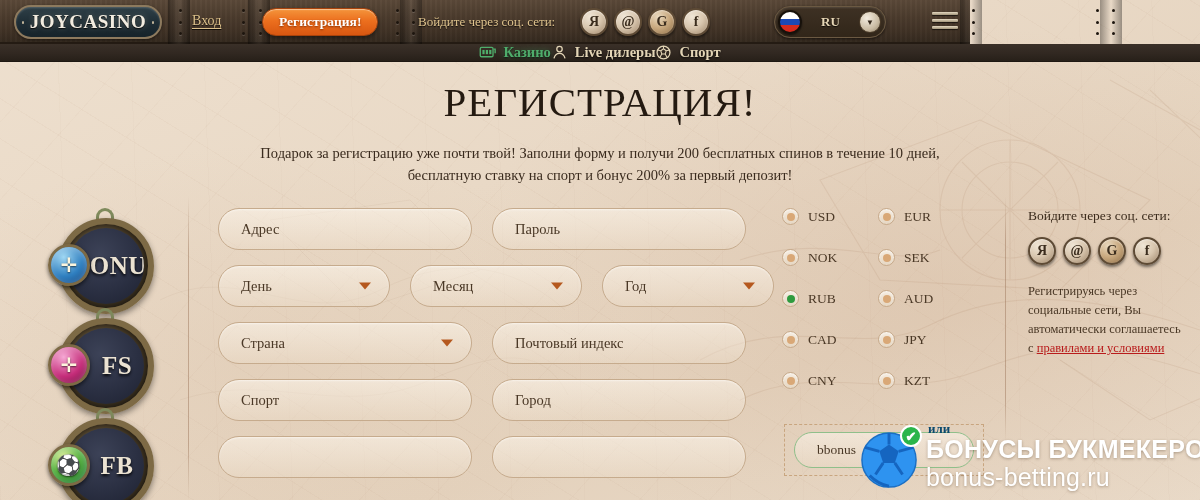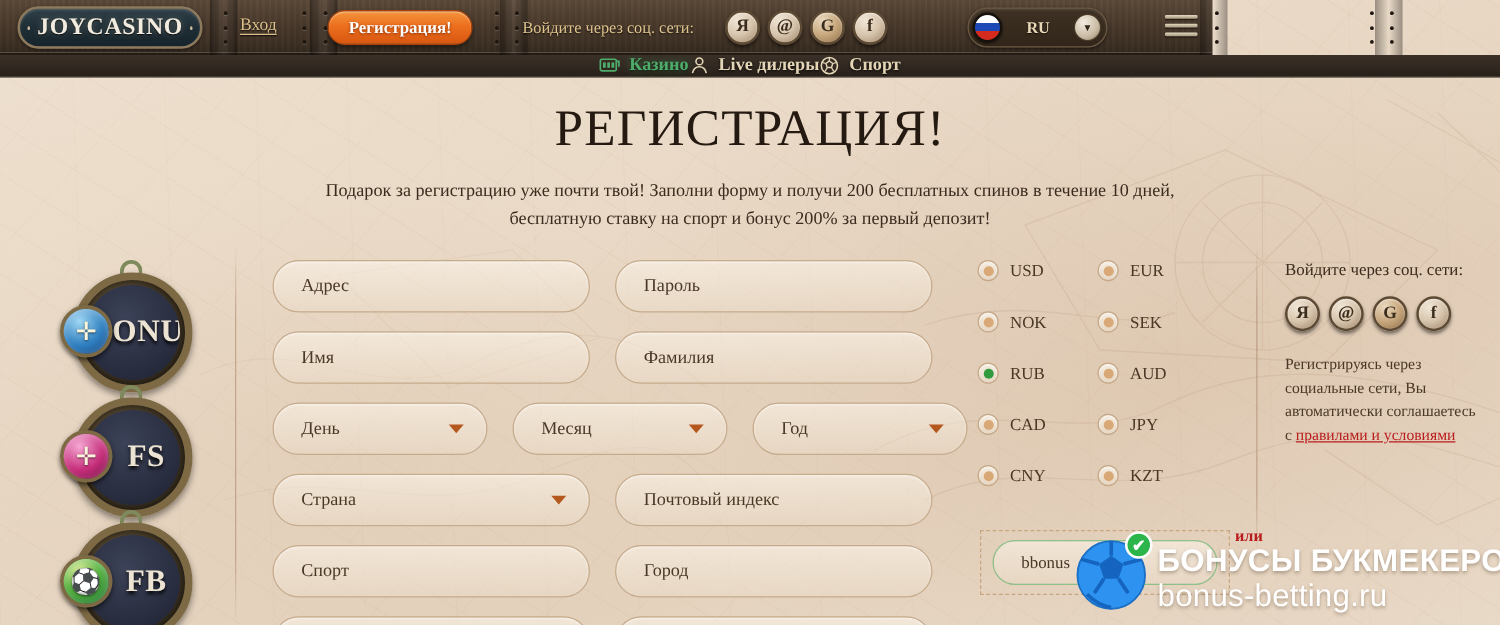--- a/index.html
+++ b/index.html
@@ -299,22 +299,22 @@
   .promo-field {
     position: absolute; left: 794px; top: 432px;
     width: 180px; height: 36px; border-radius: 18px;
     border: 1px solid #8fbf8a;
     background: linear-gradient(180deg, rgba(255,250,241,.5), rgba(238,224,206,.3));
     display: flex; align-items: center; padding: 0 22px;
     font-size: 13.5px; color: #4a3826;
     z-index: 4; cursor: text;
   }
   .or-text {
-    position: absolute; left: 988px; top: 421px;
-    font-size: 13px; font-weight: 700; color: #b91c1c;
+    position: absolute; left: 928px; top: 421px;
+    font-size: 13px; font-weight: 700; color: #0c4a6e;
     z-index: 6;
   }
 
   
   .wm { position: absolute; left: 860px; top: 425px; z-index: 7; pointer-events: none; }
   .wm-ball { position: absolute; left: 0; top: 6px; width: 58px; height: 58px; }
   .wm-check {
     position: absolute; left: 40px; top: 0;
     width: 22px; height: 22px; border-radius: 50%;
     background: #2bb54a; border: 2px solid #fff;
@@ -505,24 +505,20 @@
       <div class="badge-orb orb-fb">⚽</div>
     </div>
   </div>
 
   <div class="form">
     <div class="frow">
       <div class="field w-half">Адрес</div>
       <div class="field w-half">Пароль</div>
     </div>
     <div class="frow">
-      <div class="field w-half">Имя</div>
-      <div class="field w-half">Фамилия</div>
-    </div>
-    <div class="frow">
       <div class="field w-third sel">
         <span>День</span>
         <span class="caret"></span>
       </div>
       <div class="field w-third sel">
         <span>Месяц</span>
         <span class="caret"></span>
       </div>
       <div class="field w-third sel">
         <span>Год</span>

